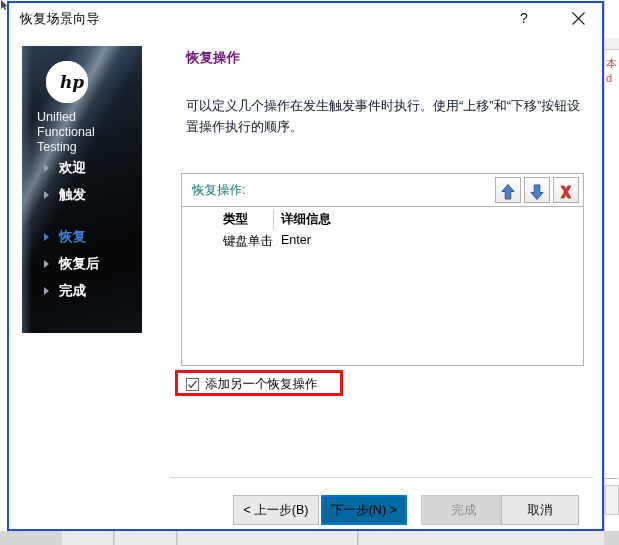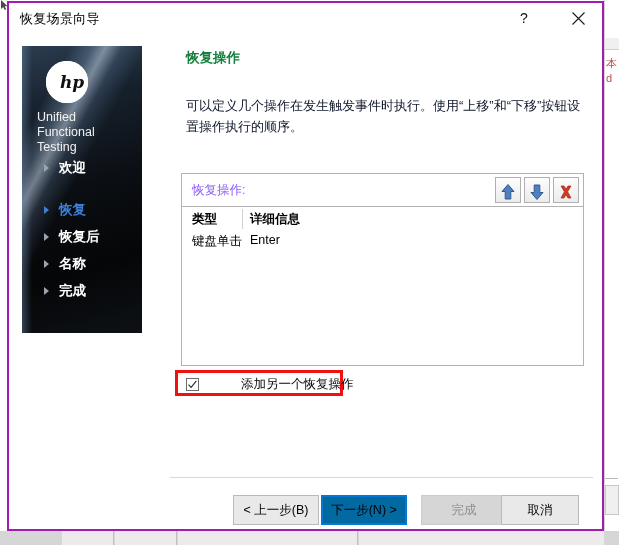--- a/index.html
+++ b/index.html
@@ -106,21 +106,21 @@
   }
 
   
   #dialog {
     position: absolute;
     left: 7px;
     top: 1px;
     width: 597px;
     height: 530px;
     background: #ffffff;
-    border: 2px solid #a21caf;
+    border: 2px solid #1d4ed8;
     box-sizing: border-box;
   }
   .titlebar {
     position: relative;
     height: 32px;
     background: #ffffff;
   }
   .title-text {
     position: absolute;
     left: 11px;
@@ -224,21 +224,21 @@
   }
   .nav-item.active .caret { border-left-color: #3c7fd4; }
 
   
   .page-title {
     position: absolute;
     left: 177px;
     top: 46px;
     font-size: 13.5px;
     font-weight: bold;
-    color: #15803d;
+    color: #701a75;
   }
   .page-desc {
     position: absolute;
     left: 177px;
     top: 92px;
     width: 398px;
     font-size: 13px;
     line-height: 21px;
     color: #0f172a;
   }
@@ -253,21 +253,21 @@
     background: #ffffff;
     border: 1px solid #b2b2b2;
     border-bottom: none;
     box-sizing: border-box;
   }
   .list-toolbar-label {
     position: absolute;
     left: 10px;
     top: 8px;
     font-size: 12.5px;
-    color: #8b5cf6;
+    color: #0f766e;
   }
   .tb-btn {
     position: absolute;
     top: 3px;
     width: 26px;
     height: 26px;
     background: linear-gradient(180deg, #fdfdfd 0%, #ebebeb 100%);
     border: 1px solid #b0b0b0;
     box-sizing: border-box;
     padding: 0;
@@ -281,20 +281,21 @@
   
   .list-box {
     position: absolute;
     left: 172px;
     top: 203px;
     width: 403px;
     height: 160px;
     background: #ffffff;
     border: 1px solid #b2b2b2;
     box-sizing: border-box;
+    padding-left: 31px;
   }
   .list-head {
     position: relative;
     height: 24px;
     border-bottom: none;
   }
   .lh-cell {
     position: absolute;
     top: 4px;
     font-size: 12.5px;
@@ -336,21 +337,20 @@
     background: transparent;
   }
   .cb-wrap {
     position: absolute;
     left: 177px;
     top: 373px;
     height: 16px;
     display: flex;
     align-items: center;
     cursor: default;
-    gap: 36px;
   }
   .cb-box {
     position: relative;
     width: 13px;
     height: 13px;
     border: 1px solid #6b6b6b;
     background: #ffffff;
     box-sizing: border-box;
     flex: none;
   }
@@ -444,35 +444,35 @@
           <text x="14" y="27" font-family="DejaVu Serif, serif" font-style="italic" font-size="17" font-weight="bold" fill="#111111">hp</text>
         </svg>
       </div>
 
       <div class="hp-text">Unified Functional Testing</div>
 
       <div class="nav">
         <div class="nav-item">
           <span class="caret"></span>
           <span>欢迎</span>
+        </div>
+        <div class="nav-item">
+          <span class="caret"></span>
+          <span>触发</span>
         </div>
         <div class="nav-item active">
           <span class="caret"></span>
           <span>恢复</span>
         </div>
         <div class="nav-item">
           <span class="caret"></span>
           <span>恢复后</span>
         </div>
         <div class="nav-item">
           <span class="caret"></span>
-          <span>名称</span>
-        </div>
-        <div class="nav-item">
-          <span class="caret"></span>
           <span>完成</span>
         </div>
       </div>
     </div>
 
     <div class="page-title">恢复操作</div>
     <div class="page-desc">可以定义几个操作在发生触发事件时执行。使用“上移”和“下移”按钮设置操作执行的顺序。</div>
 
     <div class="list-toolbar">
       <div class="list-toolbar-label">恢复操作:</div>

